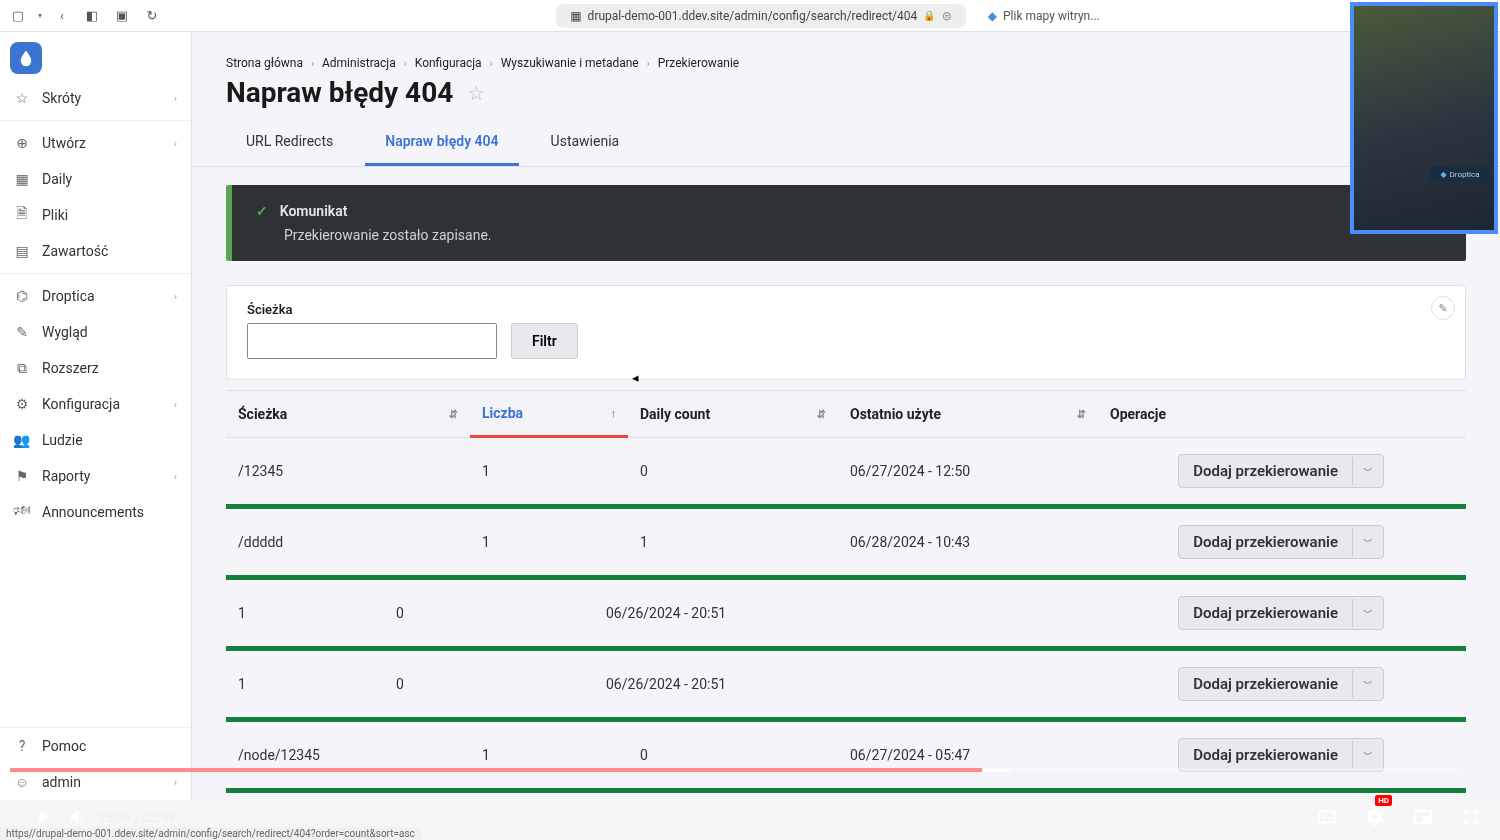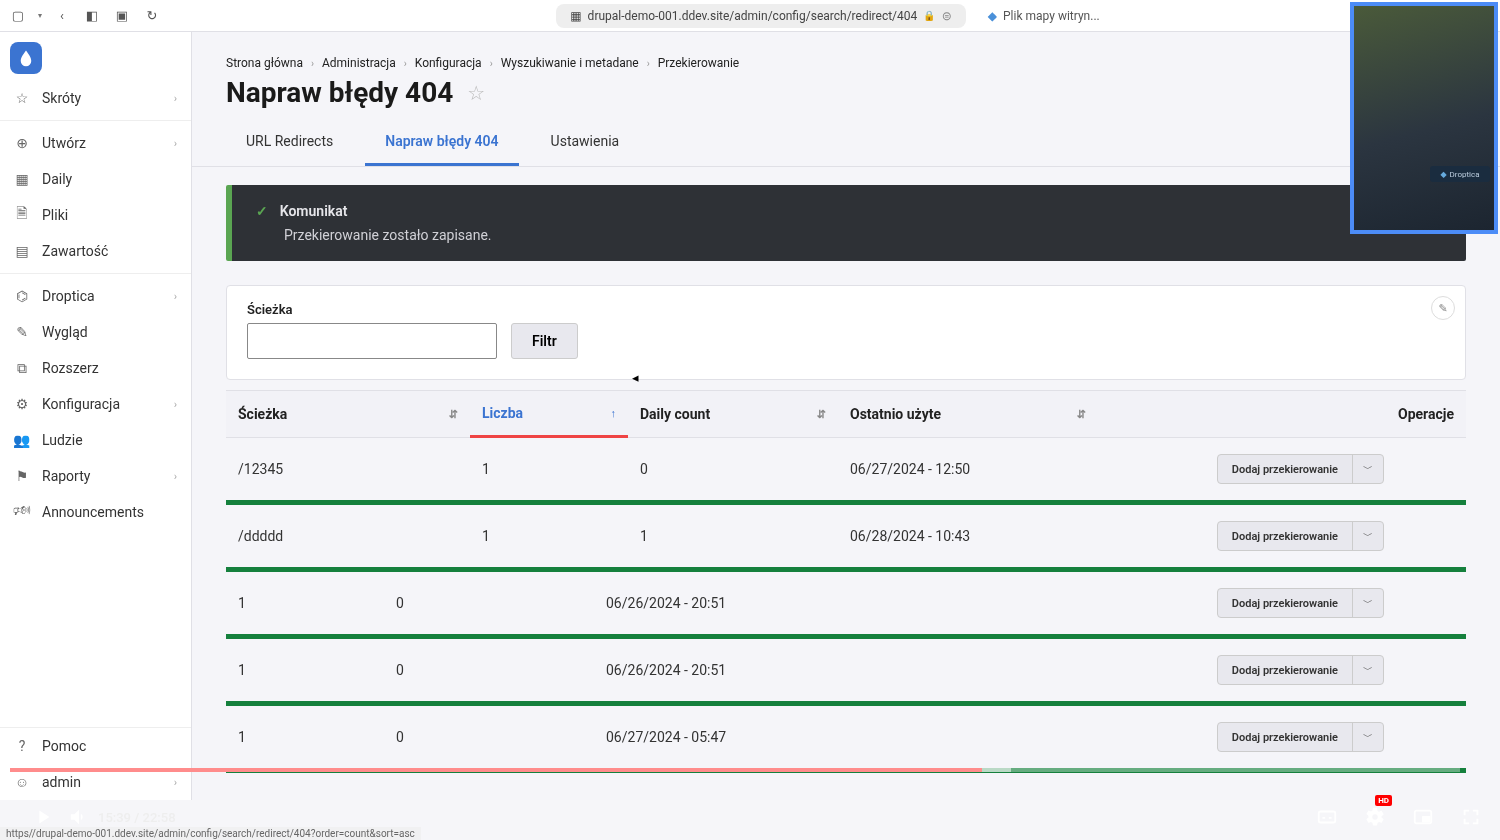--- a/index.html
+++ b/index.html
@@ -47,28 +47,28 @@
   .filter-btn { height: 36px; padding: 0 20px; background: #e8e8ee; border: 1px solid #ccc; border-radius: 3px; font-size: 14px; font-weight: 600; cursor: pointer; }
   .edit-pencil { position: absolute; right: 10px; top: 10px; width: 24px; height: 24px; border: 1px solid #ddd; border-radius: 12px; display: flex; align-items: center; justify-content: center; color: #888; font-size: 11px; cursor: pointer; }
 
   .table { margin-top: 10px; }
   .thead { display: flex; background: #f2f2f7; border-top: 1px solid #e0e0e6; border-bottom: 1px solid #e0e0e6; font-weight: 700; font-size: 14px; color: #222; }
   .tcell { display: flex; align-items: center; padding: 14px 12px; }
   .col-path { width: 244px; }
   .col-count { width: 158px; }
   .col-daily { width: 210px; }
   .col-last { width: 260px; }
-  .col-ops { flex: 1; justify-content: flex-end; }
+  .col-ops { flex: 1; }
   .sort-ind { margin-left: auto; color: #888; font-size: 11px; }
   .thead .col-count { color: #3b74d1; border-bottom: 3px solid #ef4444; margin-bottom: -1px; }
   .thead .col-count .sort-ind { color: #3b74d1; }
   .trow { display: flex; border-bottom: 5px solid #15803d; font-size: 14px; color: #333; }
   .trow .tcell { padding: 16px 12px; }
   .op-btn { display: flex; align-items: center; background: #e8e8ee; border: 1px solid #ccc; border-radius: 4px; overflow: hidden; margin-left: auto; margin-right: 70px; }
-  .op-btn .ob-label { padding: 7px 14px; font-size: 11px; font-weight: 600; cursor: pointer; }
+  .op-btn .ob-label { padding: 7px 14px; font-size: 15px; font-weight: 600; cursor: pointer; }
   .op-btn .ob-chev { padding: 7px 10px; border-left: 1px solid #ccc; font-size: 10px; color: #555; cursor: pointer; }
 
   
   .webcam { position: absolute; top: 2px; right: 2px; width: 148px; height: 232px; background: linear-gradient(165deg,#4a5a3a 0%, #2b3540 55%, #1c2530 100%); border: 4px solid #4c8cf7; z-index: 50; }
   .wc-badge { position: absolute; right: 4px; top: 160px; width: 60px; height: 16px; background: #1a2c3f; border-radius: 3px; font-size: 8px; color: #bcd; display: flex; align-items: center; justify-content: center; gap: 3px; }
 
   .player-bar { position: absolute; bottom: 0; left: 0; right: 0; height: 72px; z-index: 60; }
   .progress { position: absolute; top: 0; left: 10px; right: 40px; height: 4px; background: rgba(255,255,255,0.35); }
   .prog-played { height: 100%; background: #ff0000; width: 67%; }
   .prog-loaded { position: absolute; top: 0; left: 0; height: 100%; background: rgba(255,255,255,0.55); width: 69%; }
@@ -288,20 +288,21 @@
               <div class="tcell col-daily">0</div>
               <div class="tcell col-last">06/26/2024 - 20:51</div>
               <div class="tcell col-ops">
                 <div class="op-btn">
                   <div class="ob-label">Dodaj przekierowanie</div>
                   <div class="ob-chev">﹀</div>
                 </div>
               </div>
             </div>
             <div class="trow">
+              <div class="tcell col-path">/node/12345</div>
               <div class="tcell col-count">1</div>
               <div class="tcell col-daily">0</div>
               <div class="tcell col-last">06/27/2024 - 05:47</div>
               <div class="tcell col-ops">
                 <div class="op-btn">
                   <div class="ob-label">Dodaj przekierowanie</div>
                   <div class="ob-chev">﹀</div>
                 </div>
               </div>
             </div>

